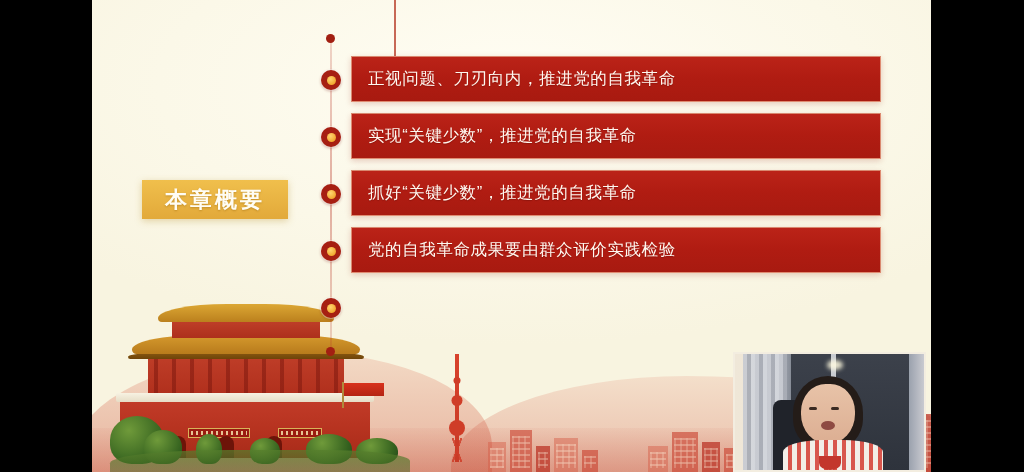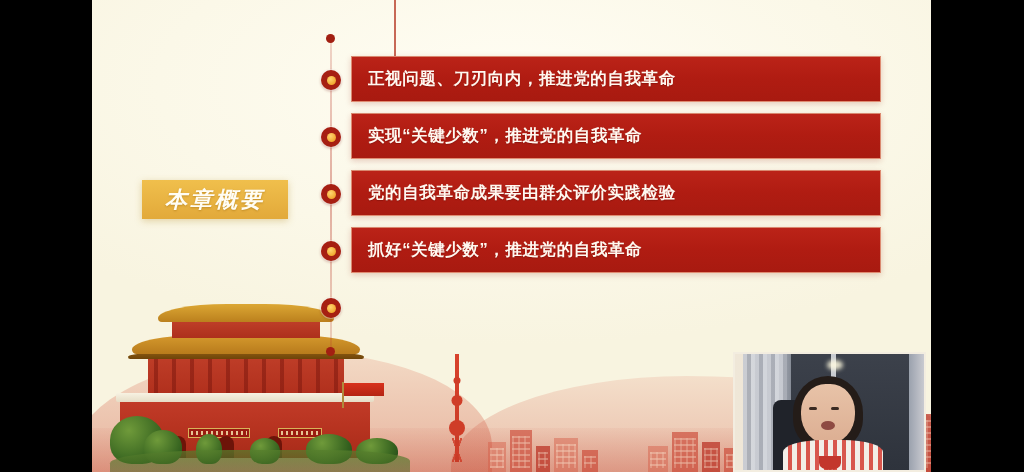--- a/index.html
+++ b/index.html
@@ -166,21 +166,20 @@
     position:absolute; left:1px; top:58px; width:16px; height:15px; border-radius:50%;
     background:radial-gradient(circle at 34% 30%, #e2573a, #b51f14 70%);
   }
 
   
   .badge{
     position:absolute; left:50px; top:180px; width:146px; height:39px;
     background:linear-gradient(180deg,#f0bf4c 0%, #e9b443 50%, #e2a93a 100%);
     display:flex; align-items:center; justify-content:center;
     box-shadow:0 2px 7px rgba(180,140,40,.35);
-    font-style:italic;
   }
   .badge span{
     color:#fffdf4; font-size:22px; font-weight:bold; letter-spacing:3px;
     text-shadow:0 1px 2px rgba(150,100,10,.45);
   }
 
   
   .timeline{ position:absolute; left:229px; top:34px; width:20px; height:322px; }
   .tl-line{
     position:absolute; left:9px; top:4px; width:1.5px; height:314px;
@@ -206,21 +205,21 @@
   
   .bars{ position:absolute; left:259px; top:56px; width:530px; }
   .bar{
     position:relative; height:46px; width:530px; margin-bottom:11px;
     background:linear-gradient(180deg,#bb2318 0%, #b01c12 48%, #a81a10 100%);
     border:1px solid rgba(255,228,190,.55);
     box-shadow:0 2px 6px rgba(150,40,25,.22);
     display:flex; align-items:center;
   }
   .bar .txt{
-    color:#fff8f0; font-size:16.5px; font-weight:bold;
+    color:#fff8f0; font-size:16.5px; font-weight:normal;
     padding-left:16px; letter-spacing:.6px;
     text-shadow:0 1px 1px rgba(90,10,5,.35);
     white-space:nowrap;
   }
 
   
   .cam{
     position:absolute; left:733px; top:352px; width:193px; height:120px;
     overflow:hidden; background:#2a2c33;
     border:2px solid #f3ede0;
@@ -414,24 +413,24 @@
     </div>
 
     <div class="bars">
       <div class="bar">
         <div class="txt">正视问题、刀刃向内，推进党的自我革命</div>
       </div>
       <div class="bar">
         <div class="txt">实现“关键少数”，推进党的自我革命</div>
       </div>
       <div class="bar">
+        <div class="txt">抓好“关键少数”，推进党的自我革命</div>
+      </div>
+      <div class="bar">
         <div class="txt">党的自我革命成果要由群众评价实践检验</div>
-      </div>
-      <div class="bar">
-        <div class="txt">抓好“关键少数”，推进党的自我革命</div>
       </div>
     </div>
 
   </div>
 
   <div class="cam">
     <div class="wall"></div>
     <div class="winframe"></div>
     <div class="glare"></div>
     <div class="curtain"></div>

